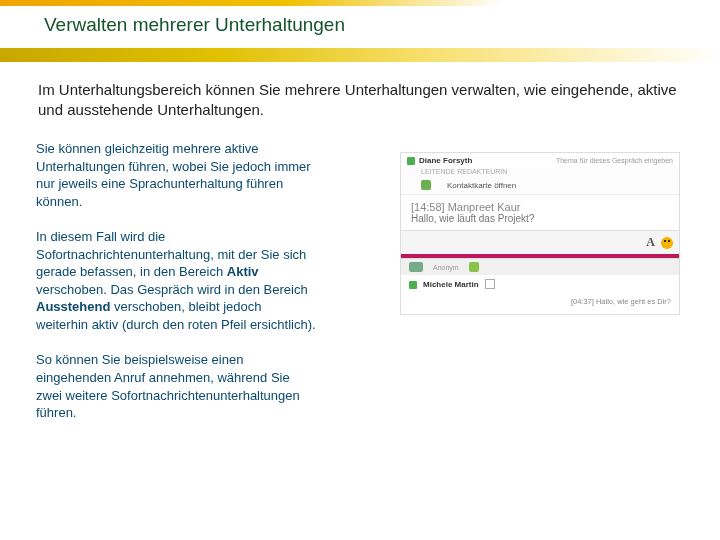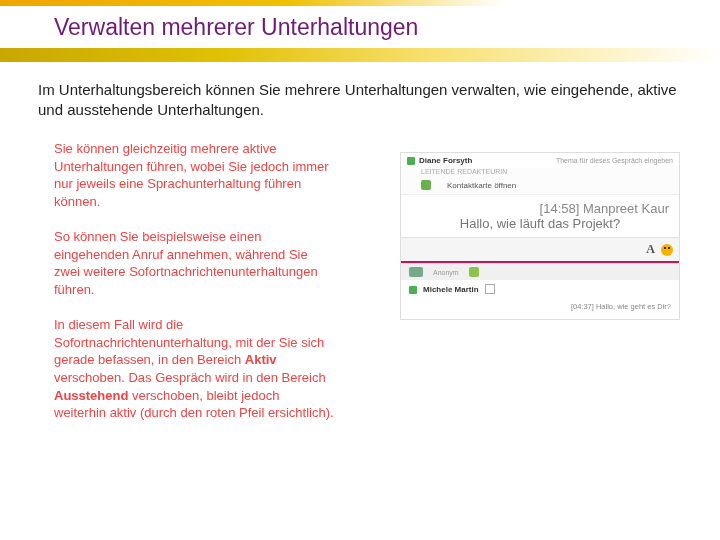--- a/index.html
+++ b/index.html
@@ -12,55 +12,55 @@
   }
   .topbar {
     position: absolute; top: 0; left: 0; right: 0; height: 6px;
     background: linear-gradient(to right, #f0a500 0%, #f0c000 40%, #fff 70%);
   }
   .titlebar {
     position: absolute; top: 48px; left: 0; right: 0; height: 14px;
     background: linear-gradient(to right, #c8a800 0%, #e0c000 30%, #f8e070 60%, #fff 100%);
   }
   h1 {
-    position: absolute; top: 14px; left: 54px;
-    font-size: 23px; font-weight: normal; color: #701a75;
+    position: absolute; top: 14px; left: 44px;
+    font-size: 19px; font-weight: normal; color: #14532d;
   }
   .intro {
     position: absolute; top: 80px; left: 38px; right: 40px;
     font-size: 15px; line-height: 1.35; color: #222;
   }
   .content {
-    position: absolute; top: 140px; left: 54px; width: 280px;
-    font-size: 13px; line-height: 1.35; color: #ef4444;
+    position: absolute; top: 140px; left: 36px; width: 280px;
+    font-size: 13px; line-height: 1.35; color: #0c4a6e;
   }
   .content p { margin-bottom: 18px; }
   .content b { font-weight: bold; }
   .shot {
     position: absolute; top: 152px; left: 400px; width: 280px;
     border: 1px solid #ddd; background: #fcfcfc;
     font-size: 8px; color: #555;
   }
-  .panel1 { border-bottom: 2px solid #be185d; }
+  .panel1 { border-bottom: 4px solid #be185d; }
   .phead {
     display: flex; align-items: center; gap: 4px;
     padding: 3px 6px; background: #fff;
   }
   .presence { width: 8px; height: 8px; background: #4caf50; border-radius: 1px; }
   .pname { font-weight: bold; color: #333; flex: 0 0 auto; }
   .ptag { color: #999; font-size: 7px; margin-left: auto; }
   .psub { padding: 0 6px 3px 20px; color: #aaa; font-size: 7px; }
   .pline { display: flex; align-items: center; gap: 16px; padding: 2px 6px 4px 20px; }
   .phone-ico { width: 10px; height: 10px; background: #6ab04c; border-radius: 2px; }
   .msgblock {
     background: #fff; border-top: 1px solid #eee;
     padding: 6px 10px; min-height: 32px;
   }
-  .msgmeta { color: #888; font-size: 13px; text-align: right; }
-  .msgtxt { color: #777; font-size: 13px; text-align: center; }
+  .msgmeta { color: #888; font-size: 11px; }
+  .msgtxt { color: #777; font-size: 10px; }
   .inputrow {
     display: flex; align-items: center; justify-content: flex-end;
     gap: 6px; padding: 4px 6px; background: #f5f5f5;
     border-top: 1px solid #e0e0e0;
   }
   .a-ico { font-family: serif; font-size: 12px; color: #555; font-weight: bold; }
   .smile-ico { width: 12px; height: 12px; background: #f5b300; border-radius: 50%; position: relative; }
   .smile-ico::after { content: ""; position: absolute; top: 3px; left: 3px; width: 2px; height: 2px; background: #000; box-shadow: 4px 0 0 #000; border-radius: 50%; }
   .thinbar {
     display: flex; align-items: center; gap: 10px;
@@ -79,24 +79,24 @@
 <body>
 
 <div class="topbar"></div>
 <h1>Verwalten mehrerer Unterhaltungen</h1>
 <div class="titlebar"></div>
 
 <div class="intro">Im Unterhaltungsbereich können Sie mehrere Unterhaltungen verwalten, wie eingehende, aktive und ausstehende Unterhaltungen.</div>
 
 <div class="content">
   <p>Sie können gleichzeitig mehrere aktive Unterhaltungen führen, wobei Sie jedoch immer nur jeweils eine Sprachunterhaltung führen können.</p>
-  <p>So können Sie beispielsweise einen eingehenden Anruf annehmen, während Sie zwei weitere Sofortnachrichtenunterhaltungen führen.</p>
   <p>
     <span>In diesem Fall wird die Sofortnachrichtenunterhaltung, mit der Sie sich gerade befassen, in den Bereich </span><b>Aktiv</b><span> verschoben. Das Gespräch wird in den Bereich </span><b>Ausstehend</b><span> verschoben, bleibt jedoch weiterhin aktiv (durch den roten Pfeil ersichtlich).</span>
   </p>
+  <p>So können Sie beispielsweise einen eingehenden Anruf annehmen, während Sie zwei weitere Sofortnachrichtenunterhaltungen führen.</p>
 </div>
 
 <div class="shot">
   <div class="panel1">
     <div class="phead">
       <span class="presence"></span>
       <span class="pname">Diane Forsyth</span>
       <span class="ptag">Thema für dieses Gespräch eingeben</span>
     </div>
     <div class="psub">LEITENDE REDAKTEURIN</div>

